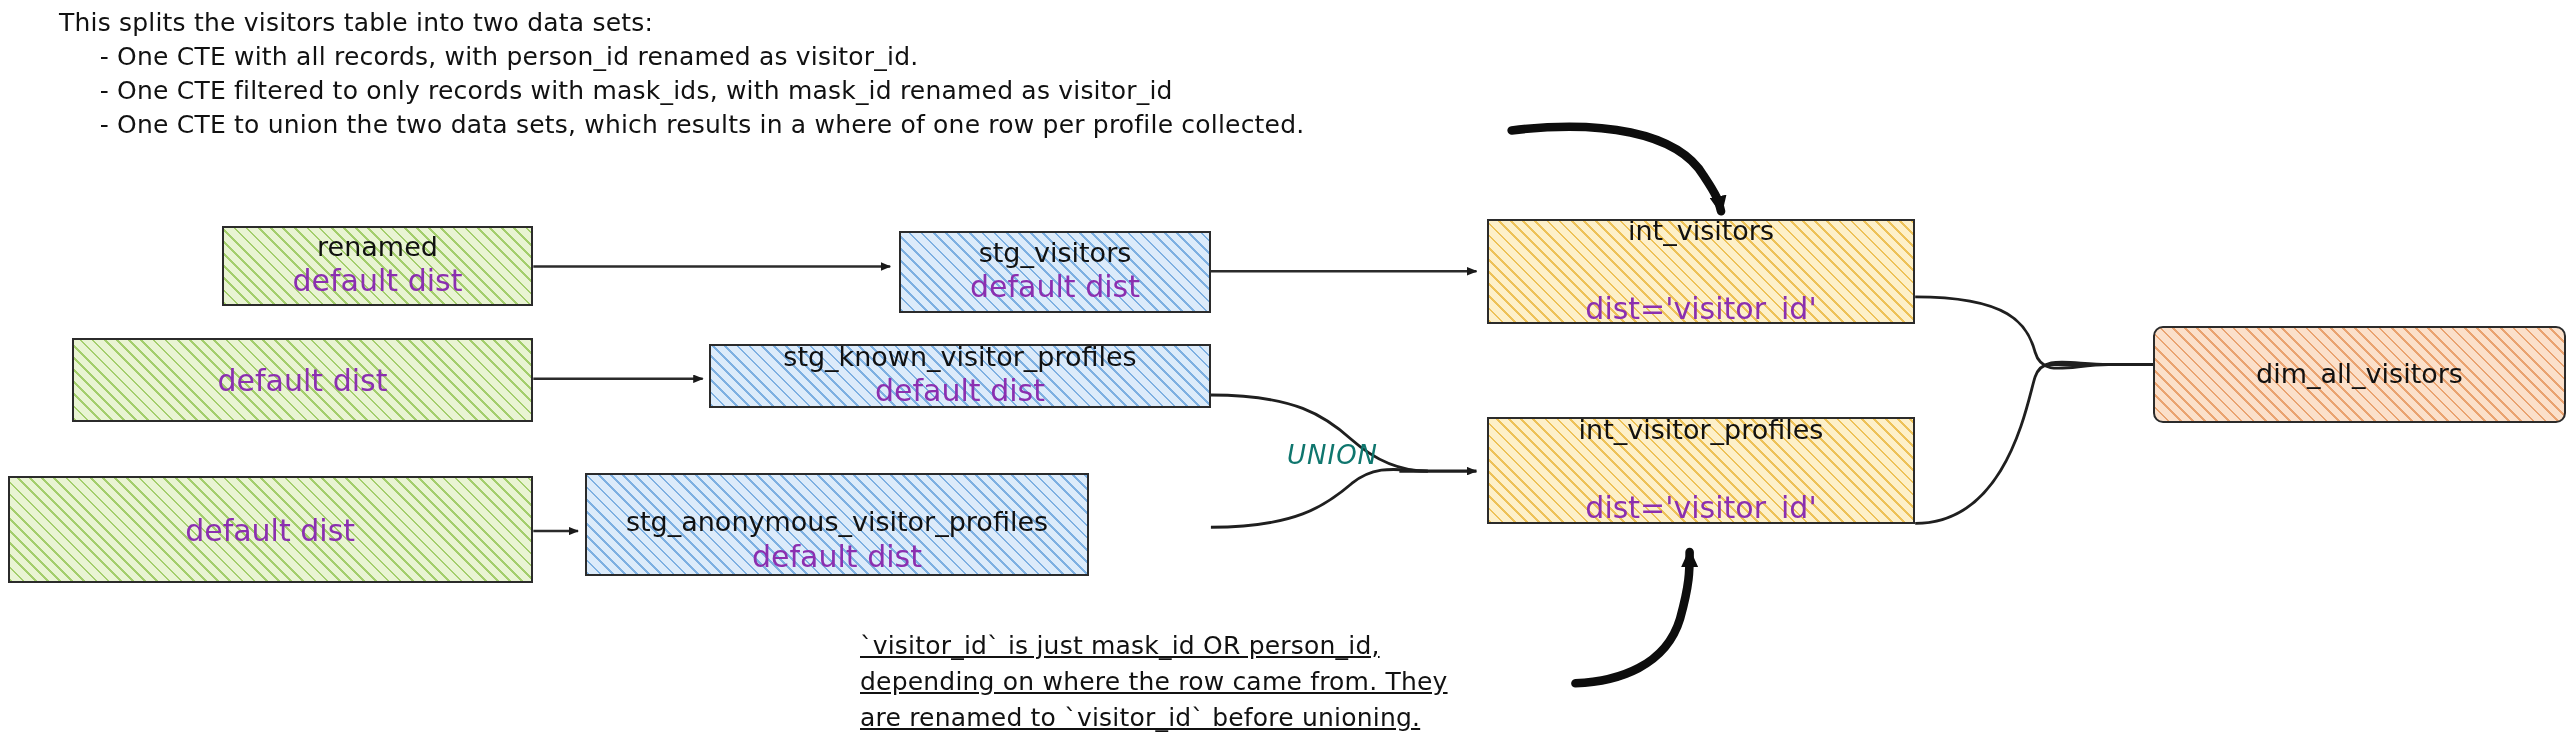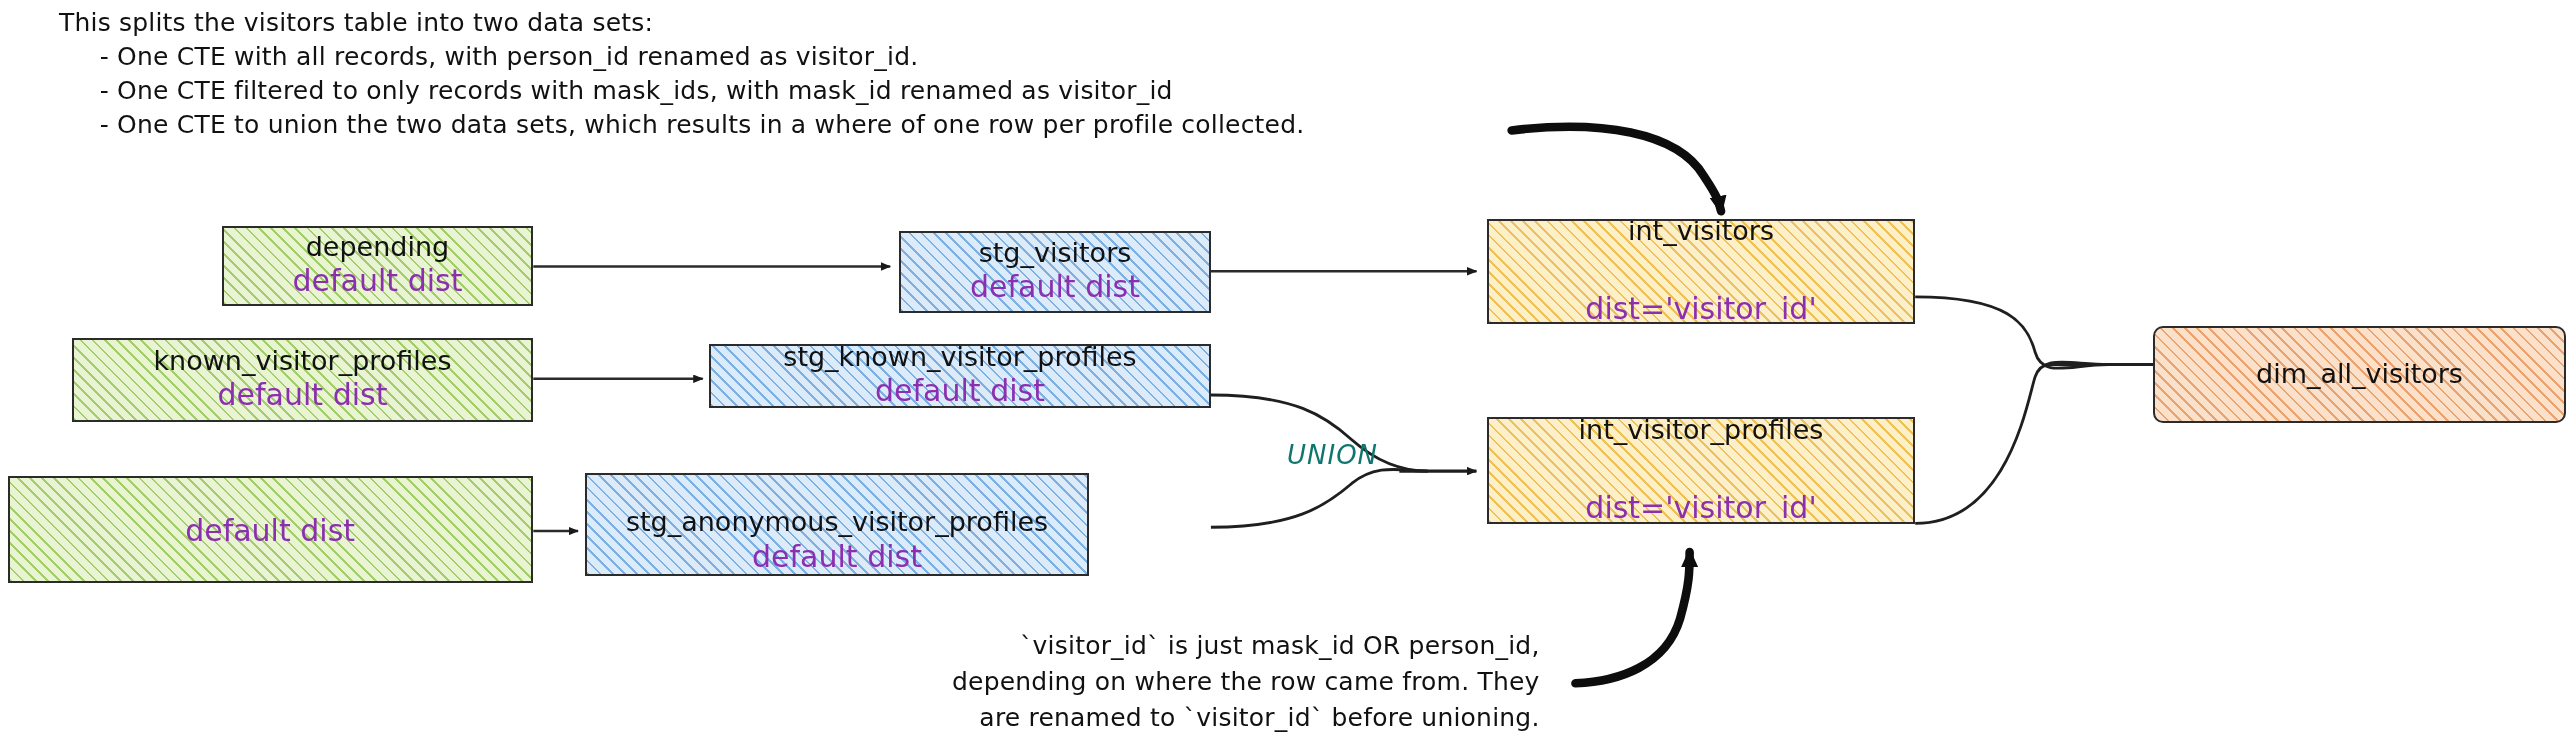--- a/index.html
+++ b/index.html
@@ -28,23 +28,24 @@
     position: absolute;
     color: #111111;
     font-family: "DejaVu Sans", sans-serif;
     font-size: 25px;
     line-height: 34px;
     white-space: pre;
     letter-spacing: 0.2px;
   }
   #header-note { left: 59px; top: 5.7px; }
   #bottom-note {
-    left: 952px; top: 628px;
-    text-align: right;
+    left: 860px; top: 628px;
+    text-align: left;
     line-height: 36px;
+    text-decoration: underline;
   }
   .union-label {
     position: absolute;
     left: 1287px;
     top: 440px;
     font-size: 26px;
     font-style: italic;
     color: #0f766e;
     letter-spacing: 1px;
   }
@@ -157,26 +158,25 @@
      - One CTE filtered to only records with mask_ids, with mask_id renamed as visitor_id
      - One CTE to union the two data sets, which results in a where of one row per profile collected.</div>
 
   <div class="note" id="bottom-note">`visitor_id` is just mask_id OR person_id,
 depending on where the row came from. They
 are renamed to `visitor_id` before unioning.</div>
 
   <div class="union-label">UNION</div>
 
   <div class="node hatch-green" style="left:222px; top:226px; width:311px; height:80px;">
-    <div class="title">depending</div>
+    <div class="title">renamed</div>
     <div class="sub">default dist</div>
   </div>
 
   <div class="node hatch-green" style="left:72px; top:338px; width:461px; height:84px;">
-    <div class="title">known_visitor_profiles</div>
     <div class="sub">default dist</div>
   </div>
 
   <div class="node hatch-green" style="left:7.6px; top:476px; width:525px; height:107px;">
     <div class="sub">default dist</div>
   </div>
 
   <div class="node hatch-blue" style="left:899px; top:231px; width:312px; height:82px;">
     <div class="title">stg_visitors</div>
     <div class="sub">default dist</div>

